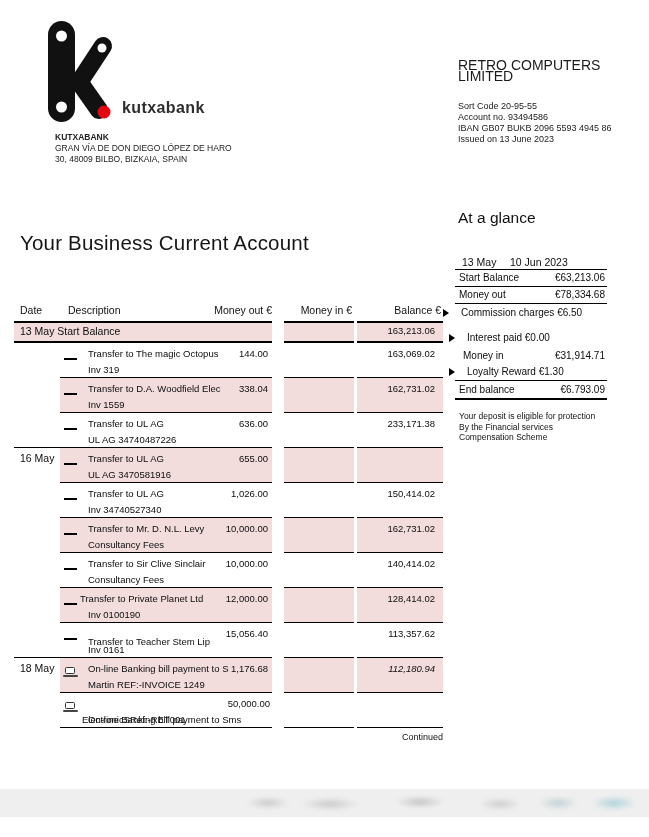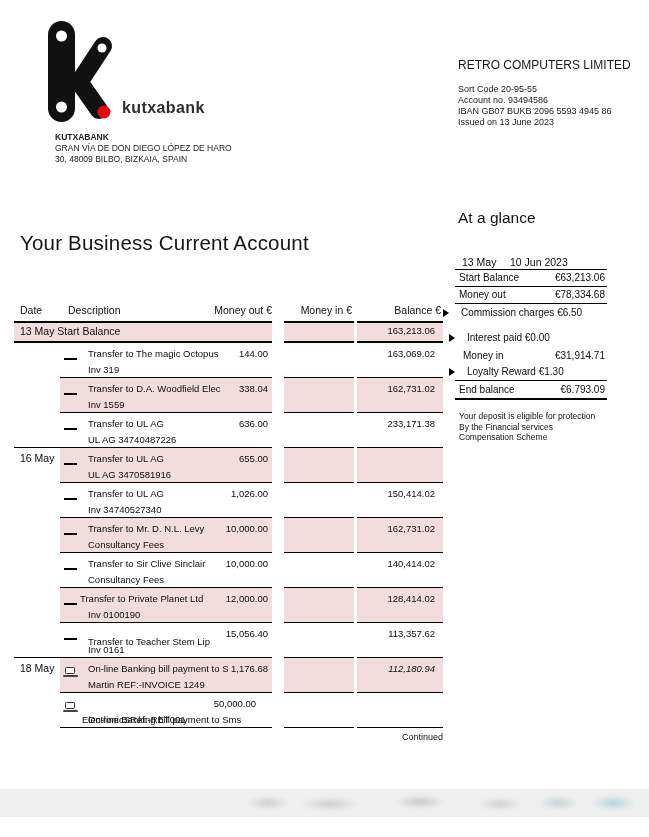--- a/index.html
+++ b/index.html
@@ -11,21 +11,21 @@
   .abs { position:absolute; }
 
   
   .wordmark { position:absolute; left:122px; top:99px; font-size:16px; font-weight:600; color:#2e2e2e; letter-spacing:0.4px; }
   .bank-name { position:absolute; left:55px; top:132px; font-size:8.5px; font-weight:bold; color:#222; }
   .bank-addr1 { position:absolute; left:55px; top:143px; font-size:8.5px; color:#222; }
   .bank-addr2 { position:absolute; left:55px; top:154px; font-size:8.5px; color:#222; }
 
   
   .acct { position:absolute; left:458px; top:60px; font-size:9px; line-height:11px; color:#1a1a1a; }
-  .acct .holder { margin-bottom:13px; font-size:12px; }
+  .acct .holder { margin-bottom:19px; font-size:14px; }
 
   .title { position:absolute; left:20px; top:231px; font-size:20.5px; color:#151515; letter-spacing:0.2px; }
 
   
   .glance { position:absolute; left:455px; top:205px; width:152px; height:260px; font-size:10px; }
   .glance .heading { position:absolute; left:3px; top:4px; font-size:15.5px; color:#111; }
   .g-row { position:absolute; left:0; width:152px; height:13px; }
   .g-label { position:absolute; left:4px; top:0; }
   .g-value { position:absolute; right:2px; top:0; text-align:right; }
   .g-rule { position:absolute; left:0; width:152px; height:1px; background:#000; }
@@ -293,21 +293,21 @@
         <div class="t-row" style="top: 391px;">
           <div class="hr" style="left: 46px; top: 0px; width: 212px;"></div>
           <div class="hr" style="left: 270px; top: 0px; width: 70px;"></div>
           <div class="hr" style="left: 343px; top: 0px; width: 86px;"></div>
           <div class="laptop-icon">
             <div class="screen"></div>
             <div class="base"></div>
           </div>
           <div class="cell" style="left: 74px; top: 6px; margin-top: 16px;">On-line Banking bill payment to Sms</div>
           <div class="cell" style="left: 68px; top: 22px;">ElectronicSRef:-RET001</div>
-          <div class="cell num" style="left: 138px; top: 6px; width: 104px;">50,000.00</div>
+          <div class="cell num" style="left: 152px; top: 6px; width: 104px;">50,000.00</div>
         </div>
         <div class="hr" style="left: 46px; top: 426px; width: 212px;"></div>
         <div class="hr" style="left: 270px; top: 426px; width: 70px;"></div>
         <div class="hr" style="left: 343px; top: 426px; width: 86px;"></div>
       </div>
   </div>
 
   <div class="continued">Continued</div>
 
   <div class="bottom-band">

